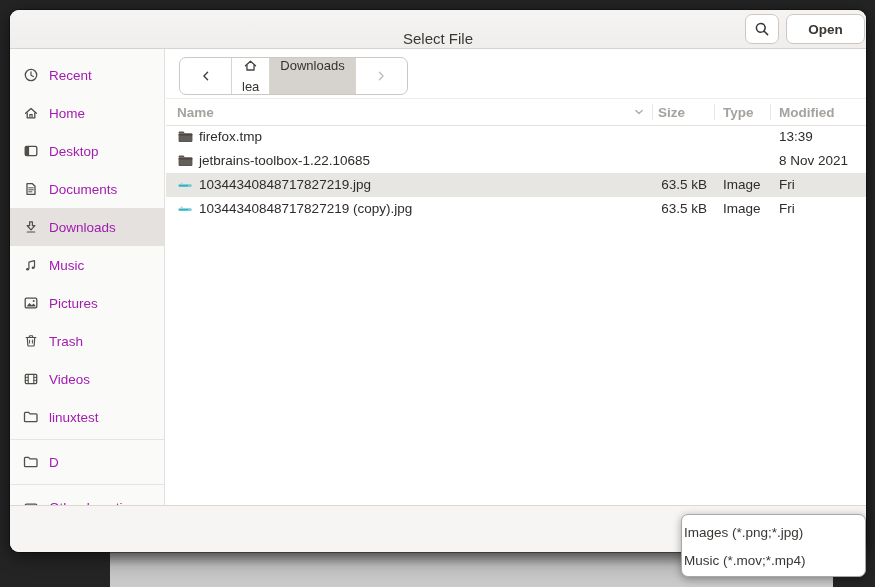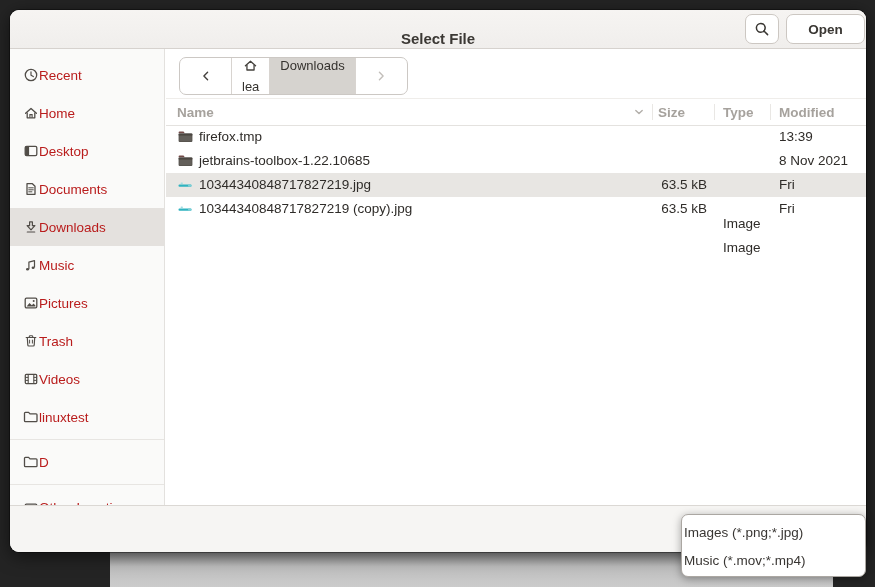--- a/index.html
+++ b/index.html
@@ -31,31 +31,31 @@
     background:#ffffff;border:1px solid #ccc7c2;border-radius:7px;
     font-size:13.5px;color:#3a3733;display:flex;align-items:center;justify-content:center;
     cursor:default;
   }
   .btn-cancel{left:7px;width:72px;font-weight:500;}
   .btn-search{left:735px;width:34px;}
   .btn-open{left:776px;width:79px;font-weight:600;}
   .win-title{
     position:absolute;left:0;right:0;top:0;height:56px;
     display:flex;align-items:center;justify-content:center;
-    font-size:15px;font-weight:700;color:#3b3834;
+    font-size:15px;font-weight:400;color:#3b3834;
   }
   
   .sidebar{
     position:absolute;left:0;top:39px;width:155px;height:457px;
     background:#fafaf9;border-right:1px solid #e3e1de;
     overflow:hidden;padding-top:7px;box-sizing:border-box;
   }
   .sb-item{
-    height:38px;display:flex;align-items:center;
-    padding-left:13px;font-size:13.5px;color:#b91c1c;cursor:default;
+    height:38px;display:flex;align-items:center;gap:10px;
+    padding-left:13px;font-size:13.5px;color:#a21caf;cursor:default;
   }
   .sb-item.selected{background:#e4e1de;}
   .sb-sep{height:1px;background:#e7e5e2;margin:3px 0;}
   .sb-icon{width:16px;height:16px;flex:0 0 16px;display:block;}
   
   .content{
     position:absolute;left:156px;top:39px;width:700px;height:457px;
     background:#ffffff;
   }
   
@@ -83,21 +83,21 @@
   .hsep{position:absolute;top:5px;height:16px;width:1px;background:#e9e7e4;}
   .sort-chevron{position:absolute;left:465px;top:5px;}
   
   .rows{position:absolute;left:0;right:0;top:76px;}
   .frow{position:relative;height:24px;font-size:13.5px;color:#2f2c29;cursor:default;}
   .frow.selected{background:#e8e6e3;}
   .frow span{position:absolute;top:0;line-height:24px;white-space:nowrap;}
   .c-icon{left:11px;top:4px !important;}
   .c-name{left:33px;}
   .c-size{left:455px;width:86px;text-align:right;}
-  .c-type{left:557px;margin-top:39px;}
+  .c-type{left:557px;}
   .c-mod{left:613px;}
   
   .footer{
     position:absolute;left:0;right:0;bottom:0;height:46px;
     background:#f6f5f3;border-top:1px solid #dbd8d4;
   }
   
   .filter-popup{
     position:absolute;left:681px;top:514px;width:185px;height:63px;
     background:#ffffff;border:1px solid #aba7a2;border-radius:7px;

